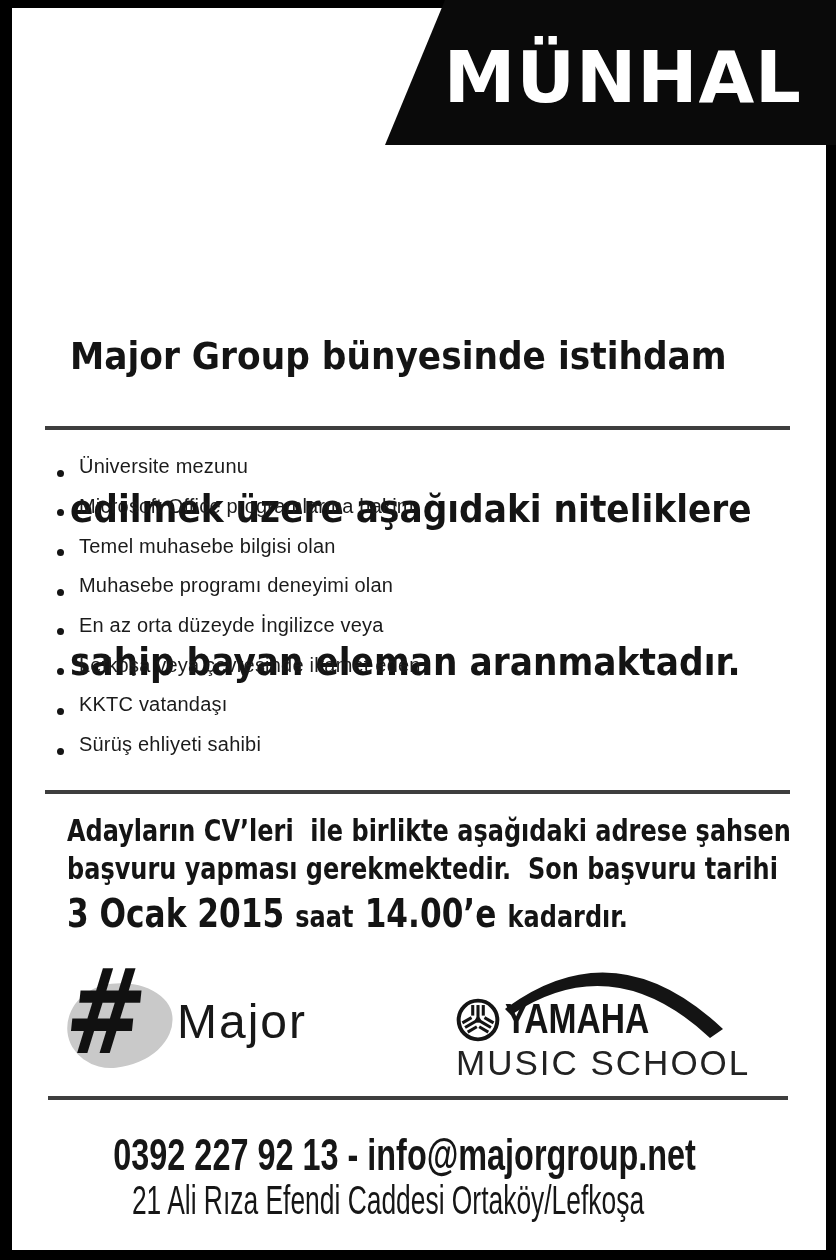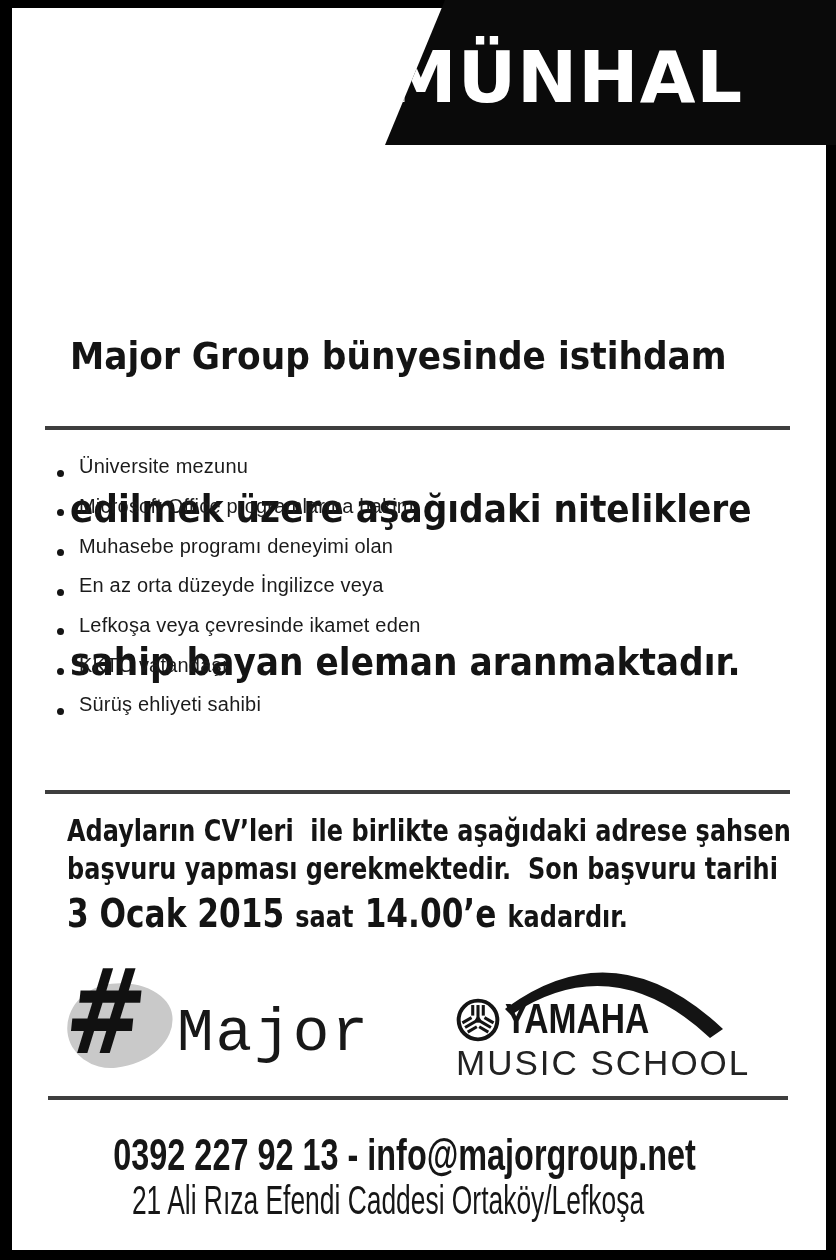--- a/index.html
+++ b/index.html
@@ -12,21 +12,21 @@
   .frame-top    { position:absolute; left:0; top:0; width:836px; height:8px;  background:#000; }
   .frame-left   { position:absolute; left:0; top:0; width:12px; height:1260px; background:#000; }
   .frame-right  { position:absolute; left:826px; top:0; width:10px; height:1260px; background:#000; }
   .frame-bottom { position:absolute; left:0; top:1250px; width:836px; height:10px; background:#000; }
 
   
   .banner {
     position:absolute; left:385px; top:0; width:451px; height:145px;
     background:#0a0a0a;
     clip-path: polygon(60px 0, 100% 0, 100% 100%, 0 100%);
-    display:flex; align-items:center; 
+    display:flex; align-items:center; justify-content:flex-end;
     padding-right:34px; box-sizing:border-box;
   }
   .banner-title {
     color:#ffffff; font-size:72px; font-weight:800; letter-spacing:1px;
     padding-top:8px; font-family:"DejaVu Sans", sans-serif;
   }
 
   
   .intro {
     position:absolute; left:70px; top:229px;
@@ -72,23 +72,23 @@
     position:absolute; left:-5px; top:23px; width:106px; height:84px;
     background:#c9c9c9; border-radius:46% 54% 58% 42% / 52% 46% 54% 48%;
     transform:rotate(-6deg);
   }
   .major-hash {
     position:absolute; left:0; top:0; font-size:118px; line-height:105px;
     font-weight:700; color:#111;
     transform:skewX(-6deg) scaleX(0.8); transform-origin:left top;
   }
   .major-wordmark {
-    position:absolute; left:105px; top:36px; font-size:61px; line-height:75px;
+    position:absolute; left:105px; top:24px; font-size:48px; line-height:75px;
     font-weight:400; letter-spacing:2px; color:#181818;
-    font-family:Liberation Mono, monospace;
+    font-family:Liberation Sans, sans-serif;
   }
 
   
   .yamaha-logo { position:absolute; left:455px; top:945px; width:330px; height:135px;
     font-family:"Liberation Sans", sans-serif; }
   .yamaha-arc  { position:absolute; left:0; top:0; width:330px; height:100px; }
   .yamaha-mark { position:absolute; left:1px; top:53px; width:44px; height:44px; }
   .yamaha-name {
     position:absolute; left:50px; top:52px; font-size:42px; line-height:43px;
     font-weight:700; color:#141414; letter-spacing:0;
@@ -132,20 +132,24 @@
   <div class="rule rule1"></div>
 
   <ul class="req-list">
     <li>
         <span class="req-dot"></span>
         <span class="req-text">Üniversite mezunu</span>
       </li>
     <li>
         <span class="req-dot"></span>
         <span class="req-text">Microsoft Office programlarına hakim</span>
+      </li>
+    <li>
+        <span class="req-dot"></span>
+        <span class="req-text">Temel muhasebe bilgisi olan</span>
       </li>
     <li>
         <span class="req-dot"></span>
         <span class="req-text">Muhasebe programı deneyimi olan</span>
       </li>
     <li>
         <span class="req-dot"></span>
         <span class="req-text">En az orta düzeyde İngilizce veya</span>
       </li>
     <li>

